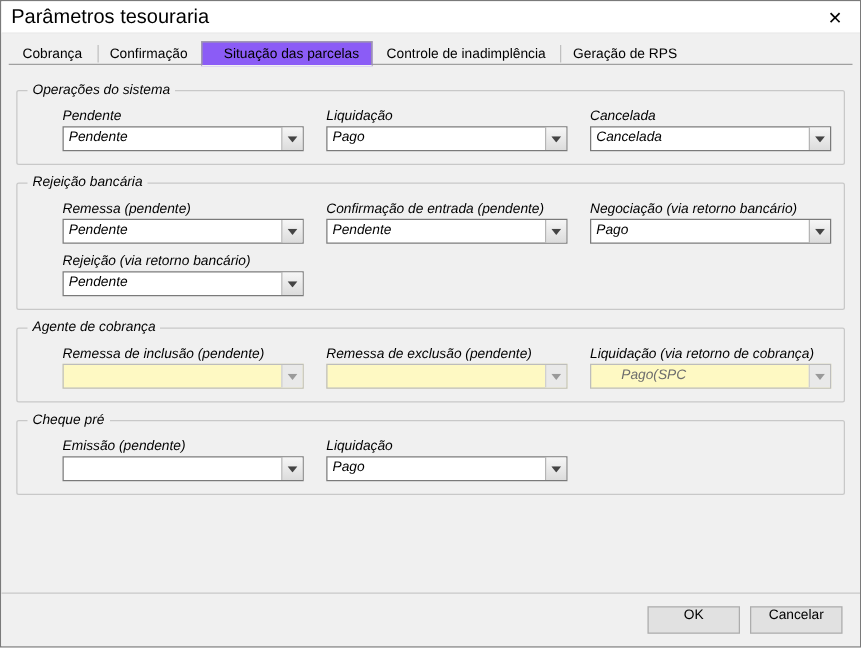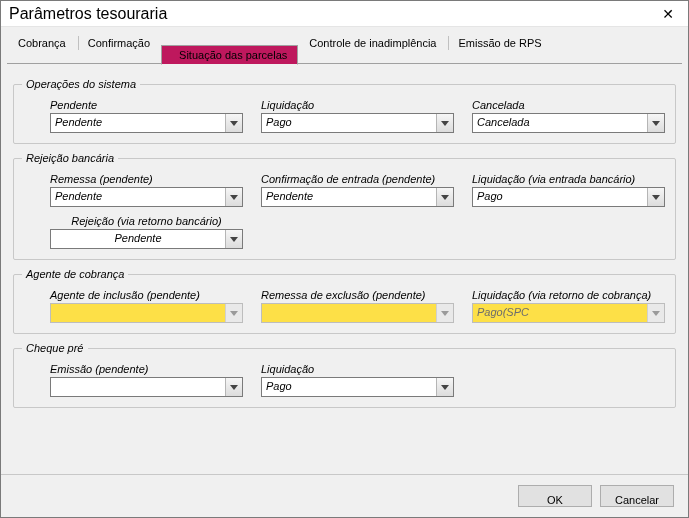--- a/index.html
+++ b/index.html
@@ -55,31 +55,31 @@
     height: 1px;
     background: #a0a0a0;
   }
   .tab {
     padding: 3px 10px 3px 10px;
     border: 1px solid transparent;
     border-bottom: none;
     color: #000;
     position: relative;
     z-index: 1;
-    margin-bottom: 12px;
+    margin-bottom: 0;
     cursor: default;
   }
   .tab:not(:first-child)::before {
     content: "";
     position: absolute;
     left: 0; top: 2px; bottom: 2px;
     width: 1px; background: #c0c0c0;
   }
   .tab.active {
-    background: #be185d;
+    background: #8b5cf6;
     border: 1px solid #a0a0a0;
     border-bottom: 1px solid #f0f0f0;
     margin-bottom: -1px;
     z-index: 2;
     padding-left: 17px;
   }
   .tab.active::before { display: none; }
   .tab.active + .tab::before { display: none; }
 
   .page {
@@ -103,41 +103,42 @@
     background: #f0f0f0;
     padding: 0 4px;
     line-height: 14px;
   }
   .row {
     display: flex;
     gap: 18px;
     margin-top: 2px;
     margin-left: 26px;
   }
-  .row + .row { margin-top: 8px; text-align: center; }
+  .row + .row { margin-top: 8px; }
   .field {
     flex: 1 1 0;
     min-width: 0;
     display: flex;
     flex-direction: column;
   }
   .field .flabel { margin-bottom: 2px; white-space: nowrap; }
 
   
   .combo {
     display: flex;
     align-items: stretch;
     height: 20px;
     background: #fff;
     border: 1px solid #7a7a7a;
   }
   .combo.disabled {
-    background: #fde047;
+    background: #fef9c3;
     color: #6d6d6d;
     border-color: #bdbdbd;
+    padding-left: 20px;
   }
   .combo .val {
     flex: 1 1 auto;
     padding: 2px 4px;
     overflow: hidden; white-space: nowrap; text-overflow: ellipsis;
   }
   .combo .btn {
     width: 17px;
     background: linear-gradient(#f6f6f6, #dcdcdc);
     border-left: 1px solid #b5b5b5;
@@ -157,42 +158,42 @@
     justify-content: flex-end;
     gap: 8px;
     background: #f0f0f0;
   }
   .button {
     min-width: 74px;
     height: 22px;
     padding: 0 12px;
     background: #e1e1e1;
     border: 1px solid #adadad;
-    display: inline-flex; align-items: flex-end; justify-content: center;
+    display: inline-flex; align-items: flex-start; justify-content: center;
     cursor: default;
   }
 </style>
 </head>
 <body>
 
 <div class="titlebar">
   <span class="title">Parâmetros tesouraria</span>
   <div class="close">
     <span>✕</span>
   </div>
 </div>
 
 <div class="client">
 
   <div class="tabs">
     <div class="tab"><span>Cobrança</span></div>
     <div class="tab"><span>Confirmação</span></div>
     <div class="tab active"><span>Situação das parcelas</span></div>
     <div class="tab"><span>Controle de inadimplência</span></div>
-    <div class="tab"><span>Emissão de RPS</span></div>
+    <div class="tab"><span>Geração de RPS</span></div>
   </div>
 
   <div class="page">
 
     <div class="group">
       <span class="legend">Operações do sistema</span>
       <div class="row">
         <div class="field">
           <span class="flabel">Pendente</span>
           <div class="combo">
@@ -248,21 +249,21 @@
           <div class="combo">
             <span class="val">Pendente</span>
             <span class="btn">
                 <svg width="8" height="5">
                   <path d="M0 0 L8 0 L4 5 Z" fill="#444"></path>
                 </svg>
               </span>
           </div>
         </div>
         <div class="field">
-          <span class="flabel">Liquidação (via entrada bancário)</span>
+          <span class="flabel">Negociação (via retorno bancário)</span>
           <div class="combo">
             <span class="val">Pago</span>
             <span class="btn">
                 <svg width="8" height="5">
                   <path d="M0 0 L8 0 L4 5 Z" fill="#444"></path>
                 </svg>
               </span>
           </div>
         </div>
       </div>
@@ -280,21 +281,21 @@
         </div>
         <div class="field"></div>
         <div class="field"></div>
       </div>
     </div>
 
     <div class="group">
       <span class="legend">Agente de cobrança</span>
       <div class="row">
         <div class="field">
-          <span class="flabel">Agente de inclusão (pendente)</span>
+          <span class="flabel">Remessa de inclusão (pendente)</span>
           <div class="combo disabled">
             <span class="val"></span>
             <span class="btn">
                 <svg width="8" height="5">
                   <path d="M0 0 L8 0 L4 5 Z" fill="#9a9a9a"></path>
                 </svg>
               </span>
           </div>
         </div>
         <div class="field">

